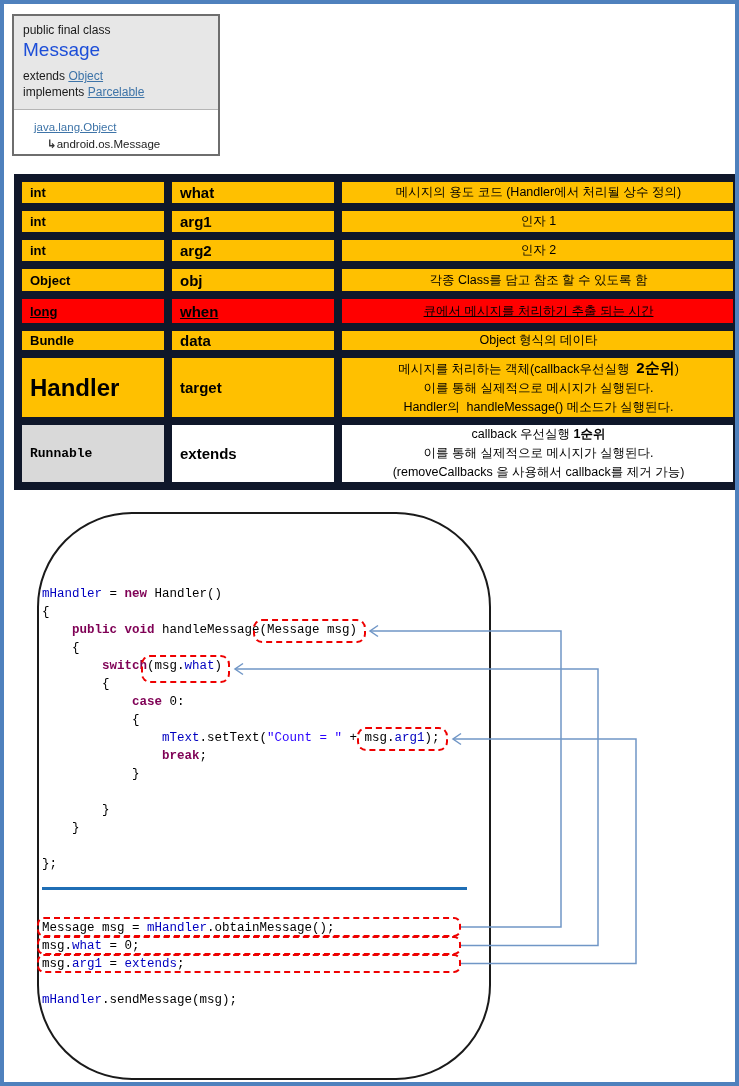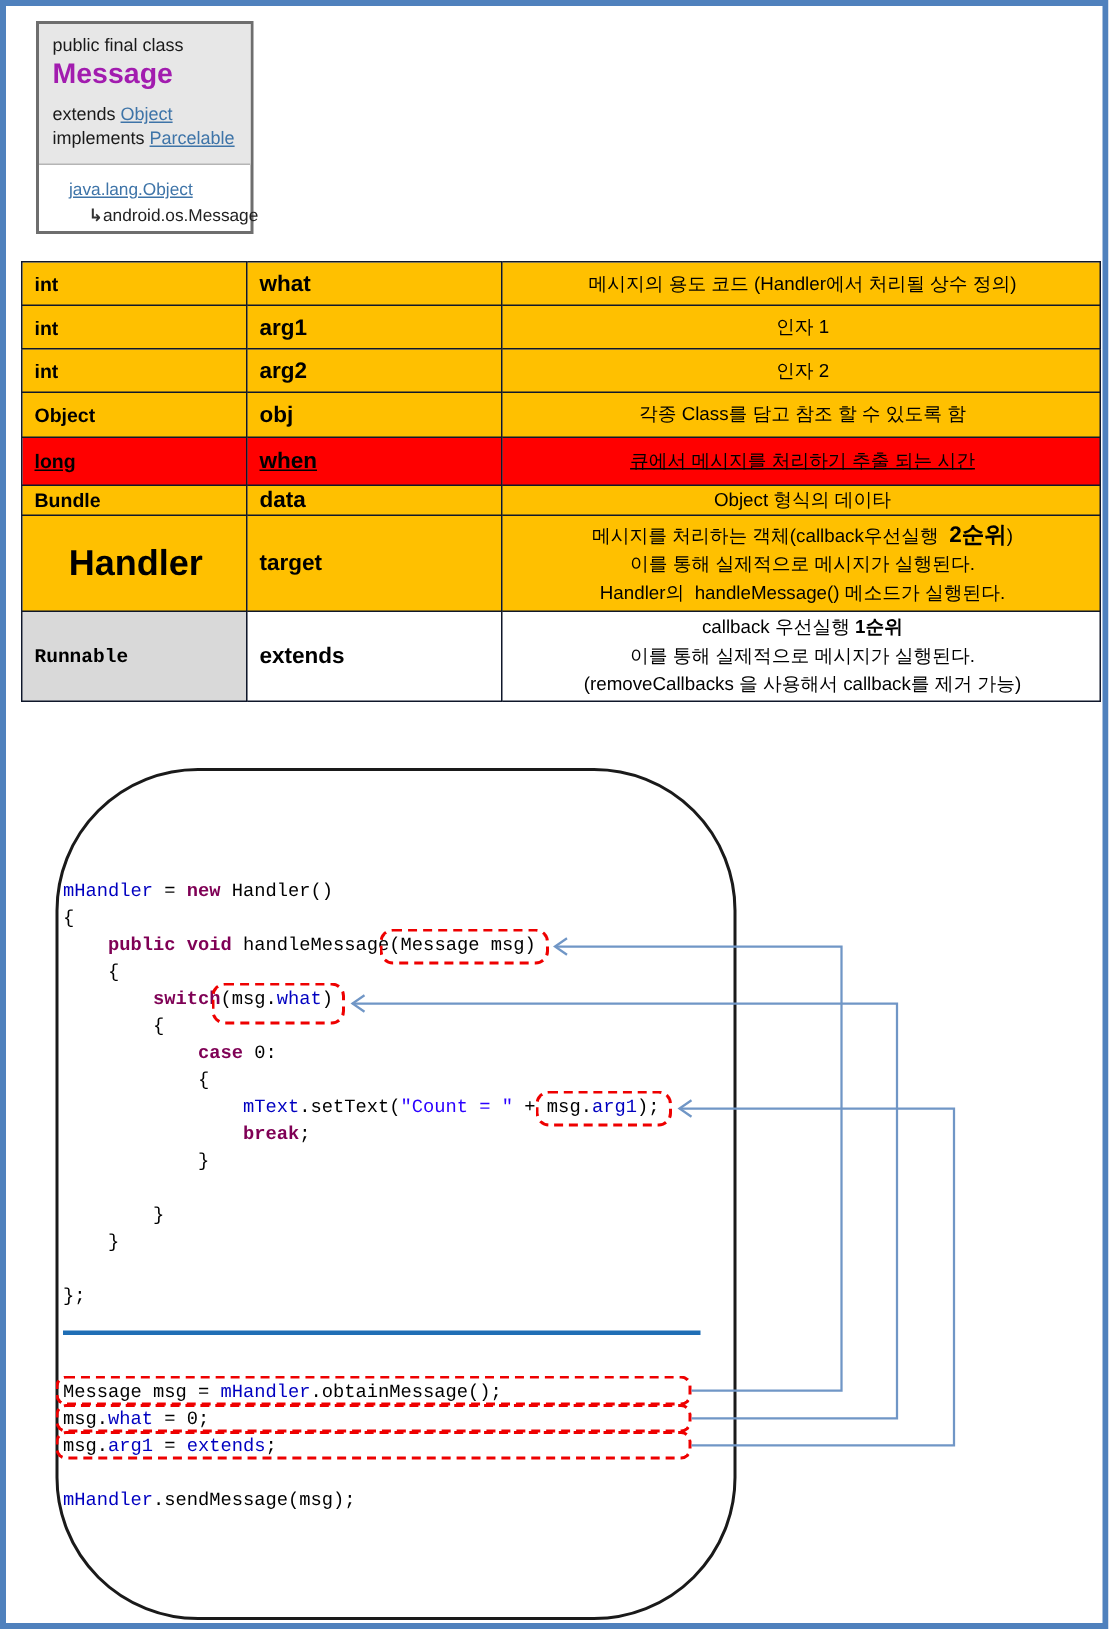--- a/index.html
+++ b/index.html
@@ -8,46 +8,46 @@
     position:relative; width:739px; height:1086px;
     background:#fff;
     border:4px solid var(--page-border,#4f81bd);
     overflow:hidden;
     font-family:"Liberation Sans","DejaVu Sans",sans-serif;
     color:#000;
   }
 
   
   .class-box{
-    position:absolute; left:20px; top:10px; width:145px; height:142px;
+    position:absolute; left:8px; top:10px; width:208px; height:142px;
     border:2px solid var(--classbox-border,#6e6e6e); background:#fff;
   }
   .class-box-top{
     height:94px; background:var(--classbox-gray,#e7e7e7);
     border-bottom:1px solid #b5b5b5; padding:7px 9px;
   }
   .class-modifier{ font-size:12px; line-height:15px; color:#1a1a1a; }
-  .class-title{ font-size:19px; line-height:24px; font-weight:bold; color:#a21caf; margin-bottom:6px; }
+  .class-title{ font-size:19px; line-height:24px; font-weight:normal; color:#1d4ed8; margin-bottom:6px; }
   .class-rel{ font-size:12px; line-height:16px; color:#1a1a1a; }
   .doc-link{ color:var(--link-blue,#3e74a8); text-decoration:underline; cursor:pointer; }
   .class-box-bottom{ padding:10px 0 0 20px; font-size:11.5px; line-height:15px; }
   .hier-child{ padding-left:13px; margin-top:2px; color:#222; }
   .hier-arrow{ font-weight:bold; color:#333; }
 
   
   .fields-table{
     position:absolute; left:10px; top:170px; width:719px;
     border-collapse:collapse; table-layout:fixed;
   }
-  .fields-table td{ border:1px solid #0f172a; padding:0 6px 0 8px; vertical-align:middle; }
+  .fields-table td{ border:8px solid #0f172a; padding:0 6px 0 8px; vertical-align:middle; }
   .cell-orange{ background:var(--table-orange,#ffc000); }
   .cell-red{ background:var(--highlight-red,#ff0000); }
   .cell-gray{ background:var(--runnable-gray,#d9d9d9);font-family:Liberation Mono, monospace; }
   .td-type{ font-weight:bold; font-size:13px; }
-  .td-type.type-large{ font-size:24px;text-align:center; }
+  .td-type.type-large{ font-size:24px; }
   .td-name{ font-weight:bold; font-size:15px; }
   .td-desc{ font-size:12.5px; padding-top:3px; padding-bottom:3px;text-align:center; }
   .desc-line{ white-space:pre-wrap; line-height:19px; }
   .seg-b{ font-weight:bold; }
   .seg-big{ font-size:15px; }
 
   
   .code-panel{
     position:absolute; left:33px; top:508px; width:454px; height:568px;
     border:2px solid var(--panel-border,#1a1a1a); border-radius:95px;

